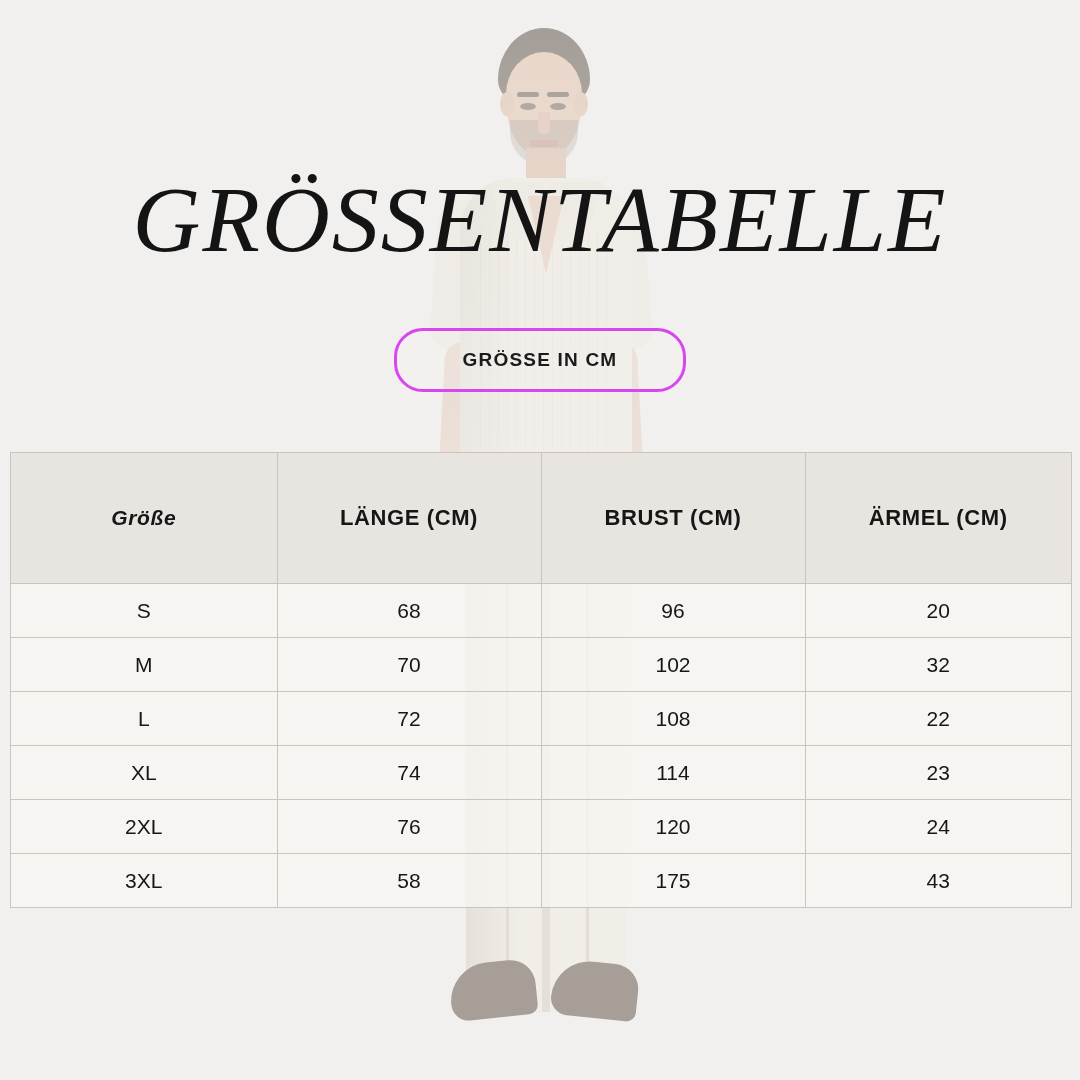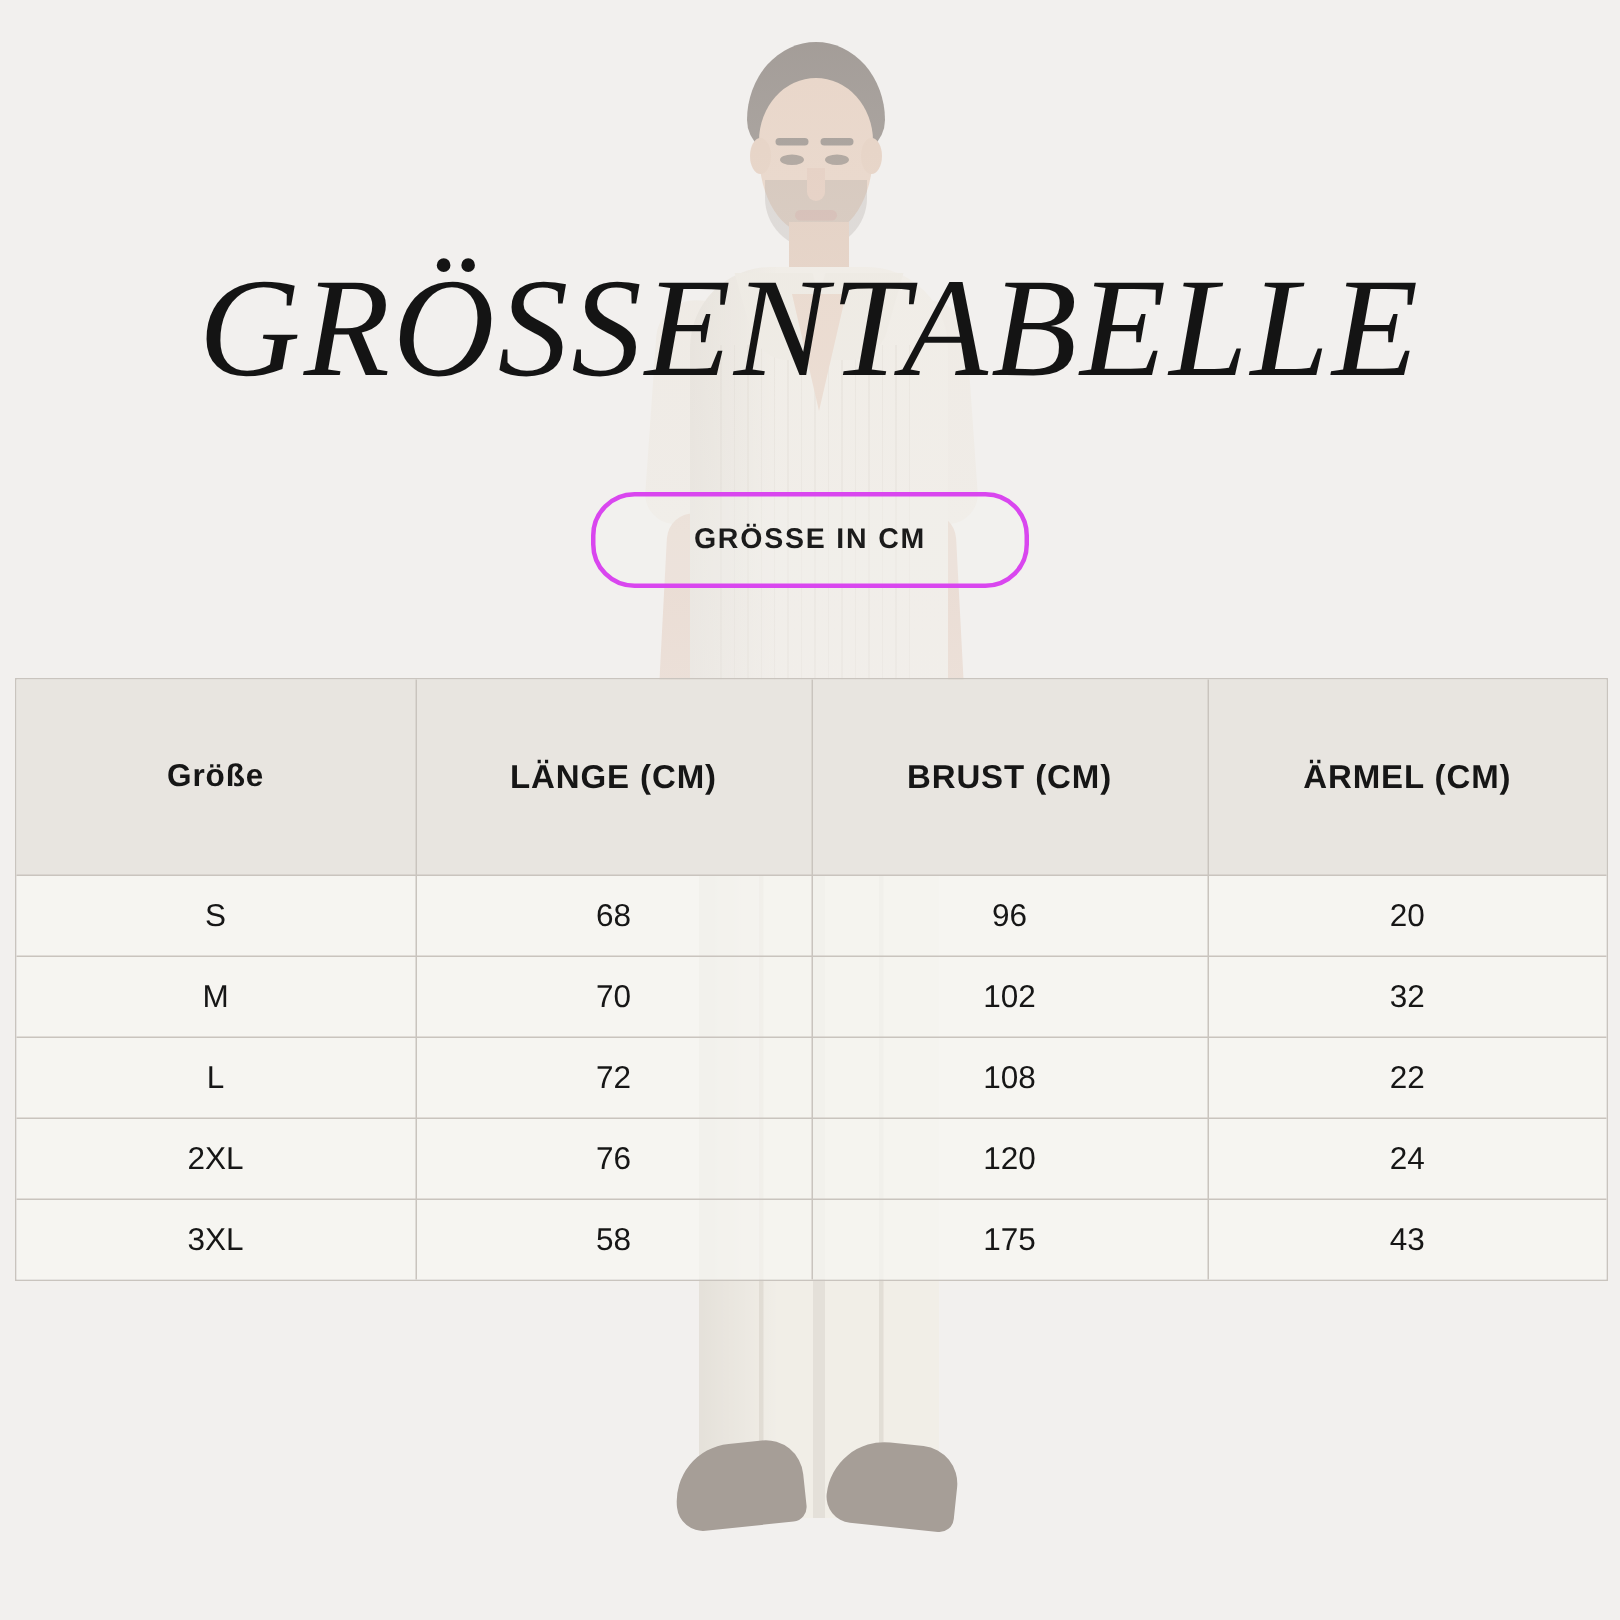--- a/index.html
+++ b/index.html
@@ -282,20 +282,21 @@
   }
   table.size-table thead th {
     height: 128px;
     background: #e8e5e0;
     font-size: 22px;
     font-weight: 700;
     letter-spacing: 0.6px;
   }
   table.size-table thead th.col-size {
     font-size: 21px;
+    font-style: italic;
   }
   table.size-table tbody td {
     height: 51px;
     font-size: 21px;
     font-weight: 400;
     background: rgba(247,246,243,0.72);
   }
   .col-1 { width: 266px; }
   .col-2 { width: 264px; }
   .col-3 { width: 264px; }
@@ -378,20 +379,26 @@
           <td>102</td>
           <td>32</td>
         </tr>
         <tr>
           <td>L</td>
           <td>72</td>
           <td>108</td>
           <td>22</td>
         </tr>
         <tr>
+          <td>XL</td>
+          <td>74</td>
+          <td>114</td>
+          <td>23</td>
+        </tr>
+        <tr>
           <td>2XL</td>
           <td>76</td>
           <td>120</td>
           <td>24</td>
         </tr>
         <tr>
           <td>3XL</td>
           <td>58</td>
           <td>175</td>
           <td>43</td>

